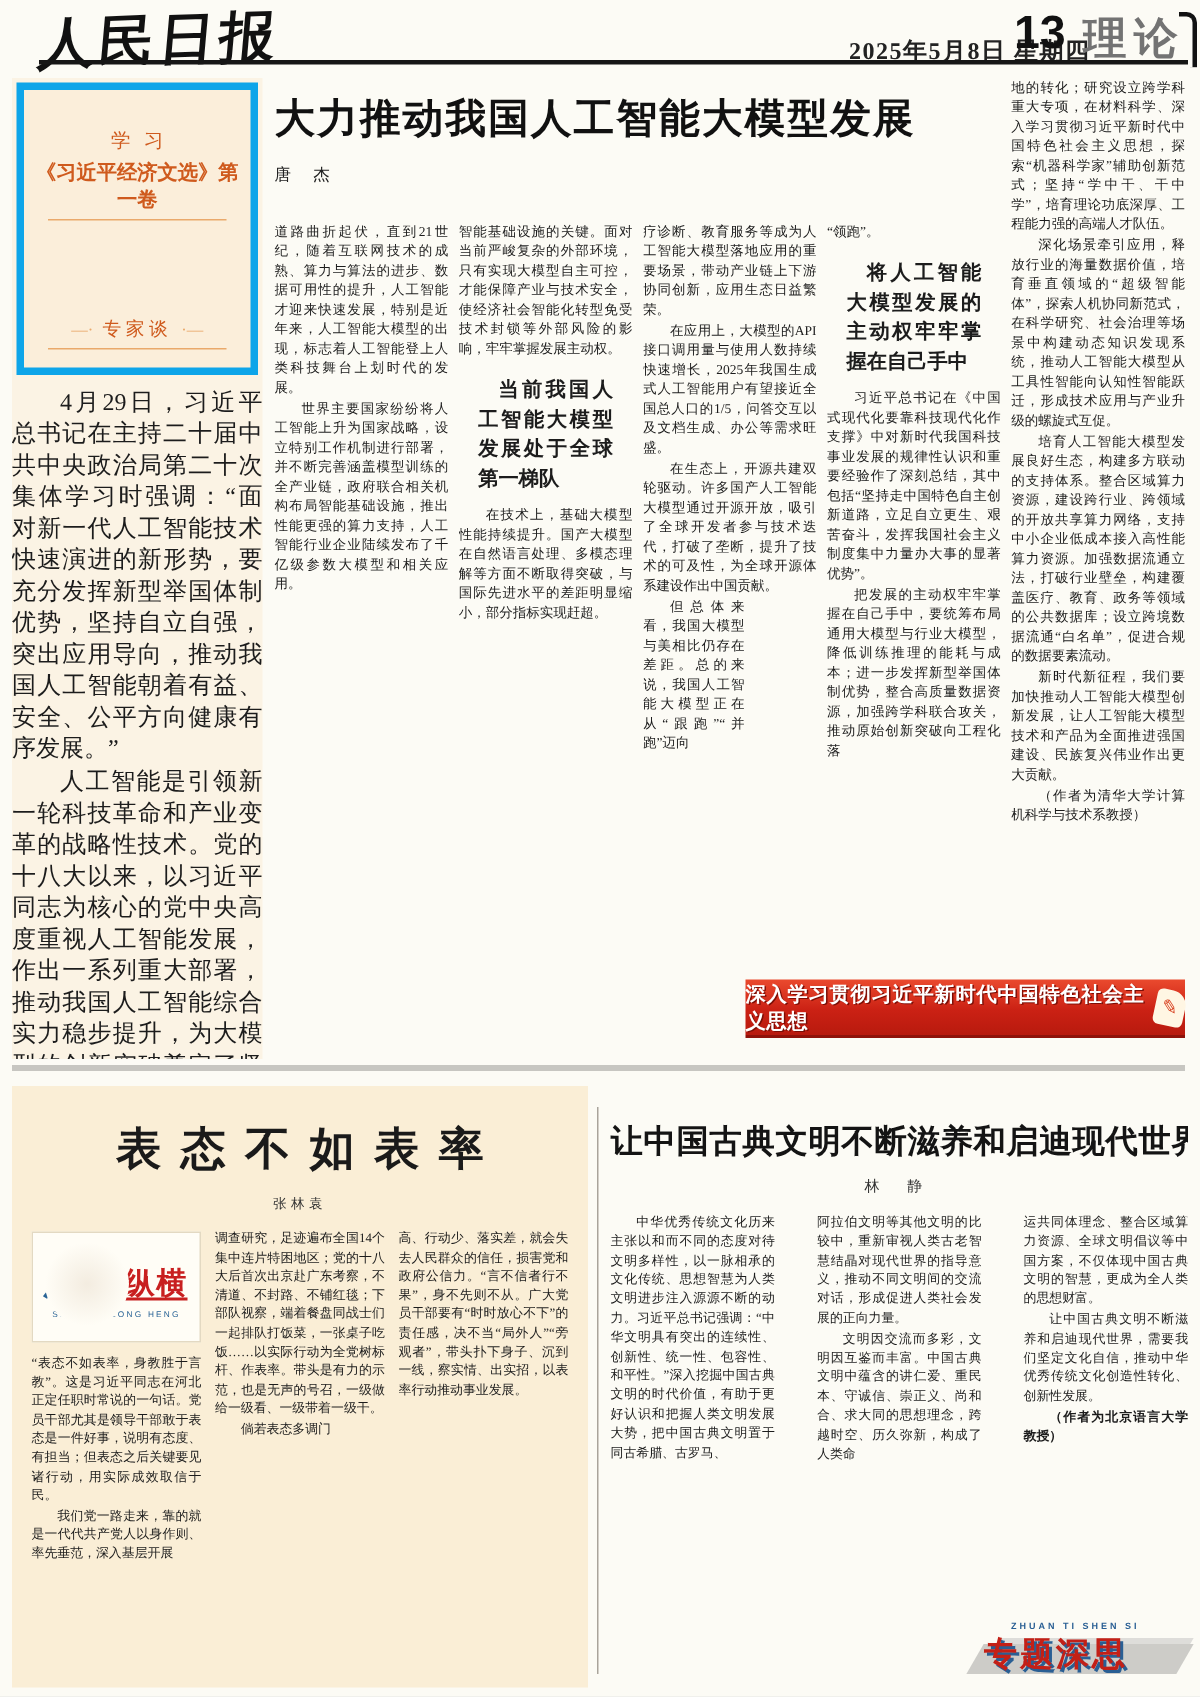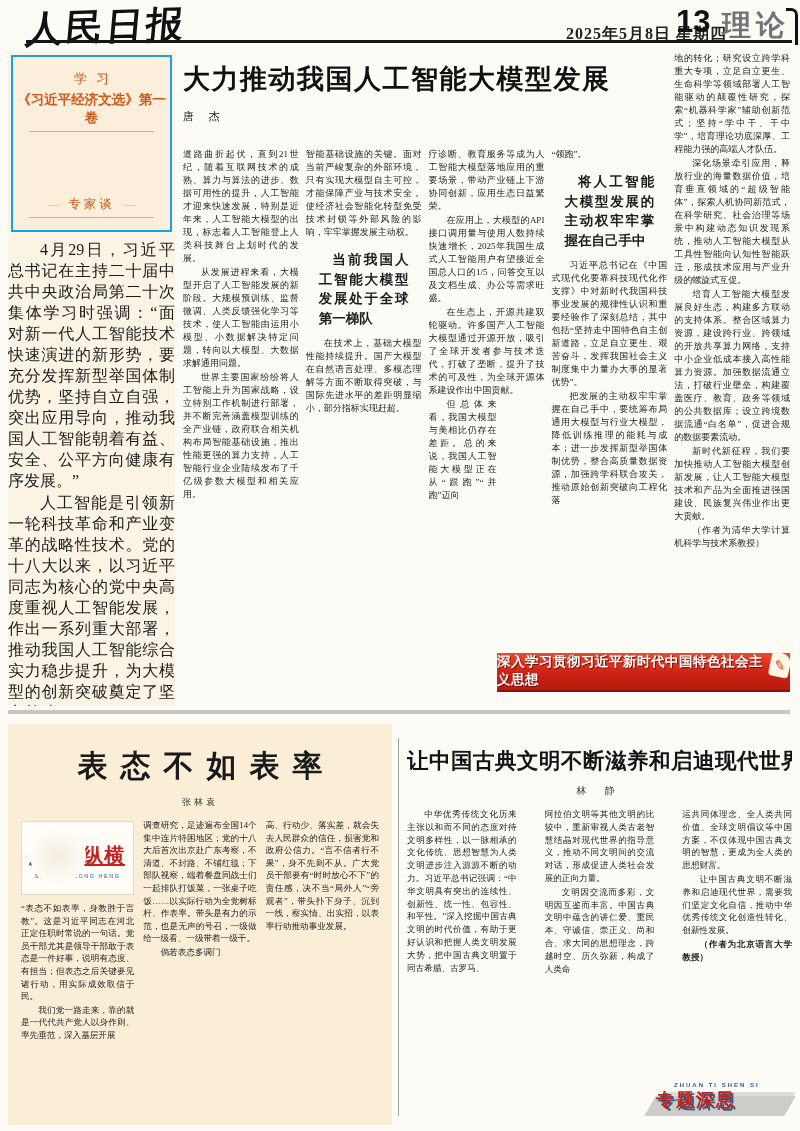--- a/index.html
+++ b/index.html
@@ -17,22 +17,22 @@
                   border-top:3px solid #111;border-right:3px solid #111;border-top-right-radius:7px;}
   .head-rule{position:absolute;left:26px;top:40px;width:766px;height:3px;background:#161616;}
 
   
   .bodytext p{margin:0 0 1px;text-align:justify;text-indent:2em;}
   .bodytext p.tail{text-indent:0;}
   .bodytext p.narrow{padding-right:48px;}
 
   
   .sidebar{position:absolute;left:8px;top:52px;width:167px;height:654px;background:#fbf3e4;overflow:hidden;}
-  .series-box{margin:3px 3px 8px;border:2px solid #0ea5e9;background:#fbeeda;
-              text-align:center;color:#cf5a1d;padding:11px 4px 8px;}
+  .series-box{margin:3px 3px 8px;border:5px solid #0ea5e9;background:#fbeeda;
+              text-align:center;color:#cf5a1d;padding:23px 4px 8px;}
   .series-box .ln{height:1px;background:#eaa96b;margin:4px 12px;}
   .series-tag1{font-size:13px;letter-spacing:9px;margin:2px 0 3px;text-indent:9px;}
   .series-tag2{font-size:13.5px;font-weight:bold;margin:3px 0 4px;letter-spacing:0;}
   .series-gap{height:58px;}
   .series-tag3{font-size:12.5px;letter-spacing:3px;margin:2px 0 0;}
   .series-tag3 .dash{color:#eaa96b;font-size:11px;letter-spacing:0;}
 
   
   .main{position:absolute;left:183px;top:52px;width:607px;height:654px;
         display:grid;grid-template-columns:repeat(5,1fr);grid-template-rows:96px 558px;column-gap:7px;}
@@ -41,21 +41,21 @@
   .mauthor{margin-top:12px;font-size:11px;letter-spacing:6px;color:#222;}
   .mcol{grid-row:2;overflow:hidden;font-size:9px;line-height:13px;}
   .mcol.c5{grid-row:1/3;grid-column:5;}
   .msub{font-weight:bold;font-size:13.5px;line-height:19.5px;margin:11px 13px 9px;text-align:justify;text-indent:1em;}
   .mfoot{font-weight:normal;text-indent:2em;margin-top:4px;}
 
   
   .banner{position:absolute;left:497px;top:653px;width:293px;height:37px;
           background:linear-gradient(180deg,#ea4a2e 0%,#cb2114 55%,#b81a0e 100%);
           border-bottom:2px solid #8f120a;
-          display:flex;justify-content:center;gap:5px;
+          display:flex;align-items:center;justify-content:center;gap:5px;
           color:#fff;font-weight:bold;font-size:13.5px;letter-spacing:0.5px;
           font-family:"Liberation Sans","DejaVu Sans",sans-serif;z-index:5;
           text-shadow:1px 1px 0 #7c0e06;}
   .banner .pen{width:20px;height:24px;background:#fff6e3;border-radius:4px 10px 4px 4px;
                color:#d8401f;display:flex;align-items:center;justify-content:center;
                font-size:13px;transform:rotate(12deg);text-shadow:none;flex:0 0 auto;}
 
   
   .gray-divider{position:absolute;left:8px;top:710px;width:782px;height:4px;background:#c7c6c1;}
 
@@ -87,21 +87,21 @@
   .rcols{display:flex;gap:28px;padding-top:10px;height:320px;overflow:hidden;}
   .rcol{flex:1;font-size:8.6px;line-height:12.8px;overflow:hidden;}
   .rfoot{font-weight:bold;text-indent:1em;margin-top:3px;}
 
   
   .ztss{position:absolute;left:648px;top:1080px;width:146px;height:47px;background:#fcfbf5;z-index:6;}
   .ztss .bar1{position:absolute;left:2px;top:16px;width:140px;height:20px;background:#cdccc8;transform:skewX(-30deg);}
   .ztss .bar2{position:absolute;left:14px;top:12px;width:128px;height:20px;background:#deddda;transform:skewX(-30deg);}
   .ztss-cap{position:absolute;left:26px;top:2px;font-size:6px;color:#2a5f94;letter-spacing:2px;
             font-family:"Liberation Sans","DejaVu Sans",sans-serif;font-weight:bold;}
-  .ztss-text{position:absolute;left:8px;top:8px;font-size:18px;font-weight:bold;color:#c32017;
+  .ztss-text{position:absolute;left:8px;top:8px;font-size:22px;font-weight:bold;color:#c32017;
              letter-spacing:2px;font-family:"Liberation Sans","DejaVu Sans",sans-serif;
              text-shadow:2px 2px 0 #2a5f94;}
 </style>
 </head>
 <body>
 
 <div class="page">
 
   <div class="masthead">人民日报</div>
   <div class="dateline">2025年5月8日  星期四</div>
@@ -125,21 +125,20 @@
   </div>
 
   <div class="main">
     <div class="mhead">
       <h1>大力推动我国人工智能大模型发展</h1>
       <div class="mauthor">唐  杰</div>
     </div>
 
     <div class="mcol bodytext">
       <p class="tail">道路曲折起伏，直到21世纪，随着互联网技术的成熟、算力与算法的进步、数据可用性的提升，人工智能才迎来快速发展，特别是近年来，人工智能大模型的出现，标志着人工智能登上人类科技舞台上划时代的发展。</p>
-      <p>从发展进程来看，大模型开启了人工智能发展的新阶段。大规模预训练、监督微调、人类反馈强化学习等技术，使人工智能由运用小模型、小数据解决特定问题，转向以大模型、大数据求解通用问题。</p>
       <p>世界主要国家纷纷将人工智能上升为国家战略，设立特别工作机制进行部署，并不断完善涵盖模型训练的全产业链，政府联合相关机构布局智能基础设施，推出性能更强的算力支持，人工智能行业企业陆续发布了千亿级参数大模型和相关应用。</p>
     </div>
 
     <div class="mcol bodytext">
       <p class="tail">智能基础设施的关键。面对当前严峻复杂的外部环境，只有实现大模型自主可控，才能保障产业与技术安全，使经济社会智能化转型免受技术封锁等外部风险的影响，牢牢掌握发展主动权。</p>
       <div class="msub">当前我国人工智能大模型发展处于全球第一梯队</div>
       <p>在技术上，基础大模型性能持续提升。国产大模型在自然语言处理、多模态理解等方面不断取得突破，与国际先进水平的差距明显缩小，部分指标实现赶超。</p>
     </div>
 
     <div class="mcol bodytext">
@@ -150,21 +149,21 @@
     </div>
 
     <div class="mcol bodytext">
       <p class="tail">“领跑”。</p>
       <div class="msub">将人工智能大模型发展的主动权牢牢掌握在自己手中</div>
       <p>习近平总书记在《中国式现代化要靠科技现代化作支撑》中对新时代我国科技事业发展的规律性认识和重要经验作了深刻总结，其中包括“坚持走中国特色自主创新道路，立足自立更生、艰苦奋斗，发挥我国社会主义制度集中力量办大事的显著优势”。</p>
       <p>把发展的主动权牢牢掌握在自己手中，要统筹布局通用大模型与行业大模型，降低训练推理的能耗与成本；进一步发挥新型举国体制优势，整合高质量数据资源，加强跨学科联合攻关，推动原始创新突破向工程化落</p>
     </div>
 
     <div class="mcol c5 bodytext">
-      <p class="tail">地的转化；研究设立跨学科重大专项，立足自立更生、生命科学等领域部署人工智能驱动的颠覆性研究，探索“机器科学家”辅助创新范式；坚持“学中干、干中学”，培育理论功底深厚、工程能力强的高端人才队伍。</p>
+      <p class="tail">地的转化；研究设立跨学科重大专项，在材料科学、深入学习贯彻习近平新时代中国特色社会主义思想，探索“机器科学家”辅助创新范式；坚持“学中干、干中学”，培育理论功底深厚、工程能力强的高端人才队伍。</p>
       <p>深化场景牵引应用，释放行业的海量数据价值，培育垂直领域的“超级智能体”，探索人机协同新范式，在科学研究、社会治理等场景中构建动态知识发现系统，推动人工智能大模型从工具性智能向认知性智能跃迁，形成技术应用与产业升级的螺旋式互促。</p>
       <p>培育人工智能大模型发展良好生态，构建多方联动的支持体系。整合区域算力资源，建设跨行业、跨领域的开放共享算力网络，支持中小企业低成本接入高性能算力资源。加强数据流通立法，打破行业壁垒，构建覆盖医疗、教育、政务等领域的公共数据库；设立跨境数据流通“白名单”，促进合规的数据要素流动。</p>
       <p>新时代新征程，我们要加快推动人工智能大模型创新发展，让人工智能大模型技术和产品为全面推进强国建设、民族复兴伟业作出更大贡献。</p>
       <p class="mfoot">（作者为清华大学计算机科学与技术系教授）</p>
     </div>
   </div>
 
   <div class="banner">
     <span>深入学习贯彻习近平新时代中国特色社会主义思想</span>
     <span class="pen">✎</span>
@@ -205,21 +204,21 @@
     <div class="rauthor">林  静</div>
     <div class="rcols bodytext">
       <div class="rcol">
         <p>中华优秀传统文化历来主张以和而不同的态度对待文明多样性，以一脉相承的文化传统、思想智慧为人类文明进步注入源源不断的动力。习近平总书记强调：“中华文明具有突出的连续性、创新性、统一性、包容性、和平性。”深入挖掘中国古典文明的时代价值，有助于更好认识和把握人类文明发展大势，把中国古典文明置于同古希腊、古罗马、</p>
       </div>
       <div class="rcol">
         <p class="tail">阿拉伯文明等其他文明的比较中，重新审视人类古老智慧结晶对现代世界的指导意义，推动不同文明间的交流对话，形成促进人类社会发展的正向力量。</p>
         <p>文明因交流而多彩，文明因互鉴而丰富。中国古典文明中蕴含的讲仁爱、重民本、守诚信、崇正义、尚和合、求大同的思想理念，跨越时空、历久弥新，构成了人类命</p>
       </div>
       <div class="rcol">
-        <p class="tail">运共同体理念、全人类共同价值、全球文明倡议等中国方案，不仅体现中国古典文明的智慧，更成为全人类的思想财富。</p>
+        <p class="tail">运共同体理念、整合区域算力资源、全球文明倡议等中国方案，不仅体现中国古典文明的智慧，更成为全人类的思想财富。</p>
         <p>让中国古典文明不断滋养和启迪现代世界，需要我们坚定文化自信，推动中华优秀传统文化创造性转化、创新性发展。</p>
         <p class="rfoot">（作者为北京语言大学教授）</p>
       </div>
     </div>
   </div>
 
   <div class="ztss">
     <div class="bar2"></div>
     <div class="bar1"></div>
     <div class="ztss-cap">ZHUAN TI SHEN SI</div>

